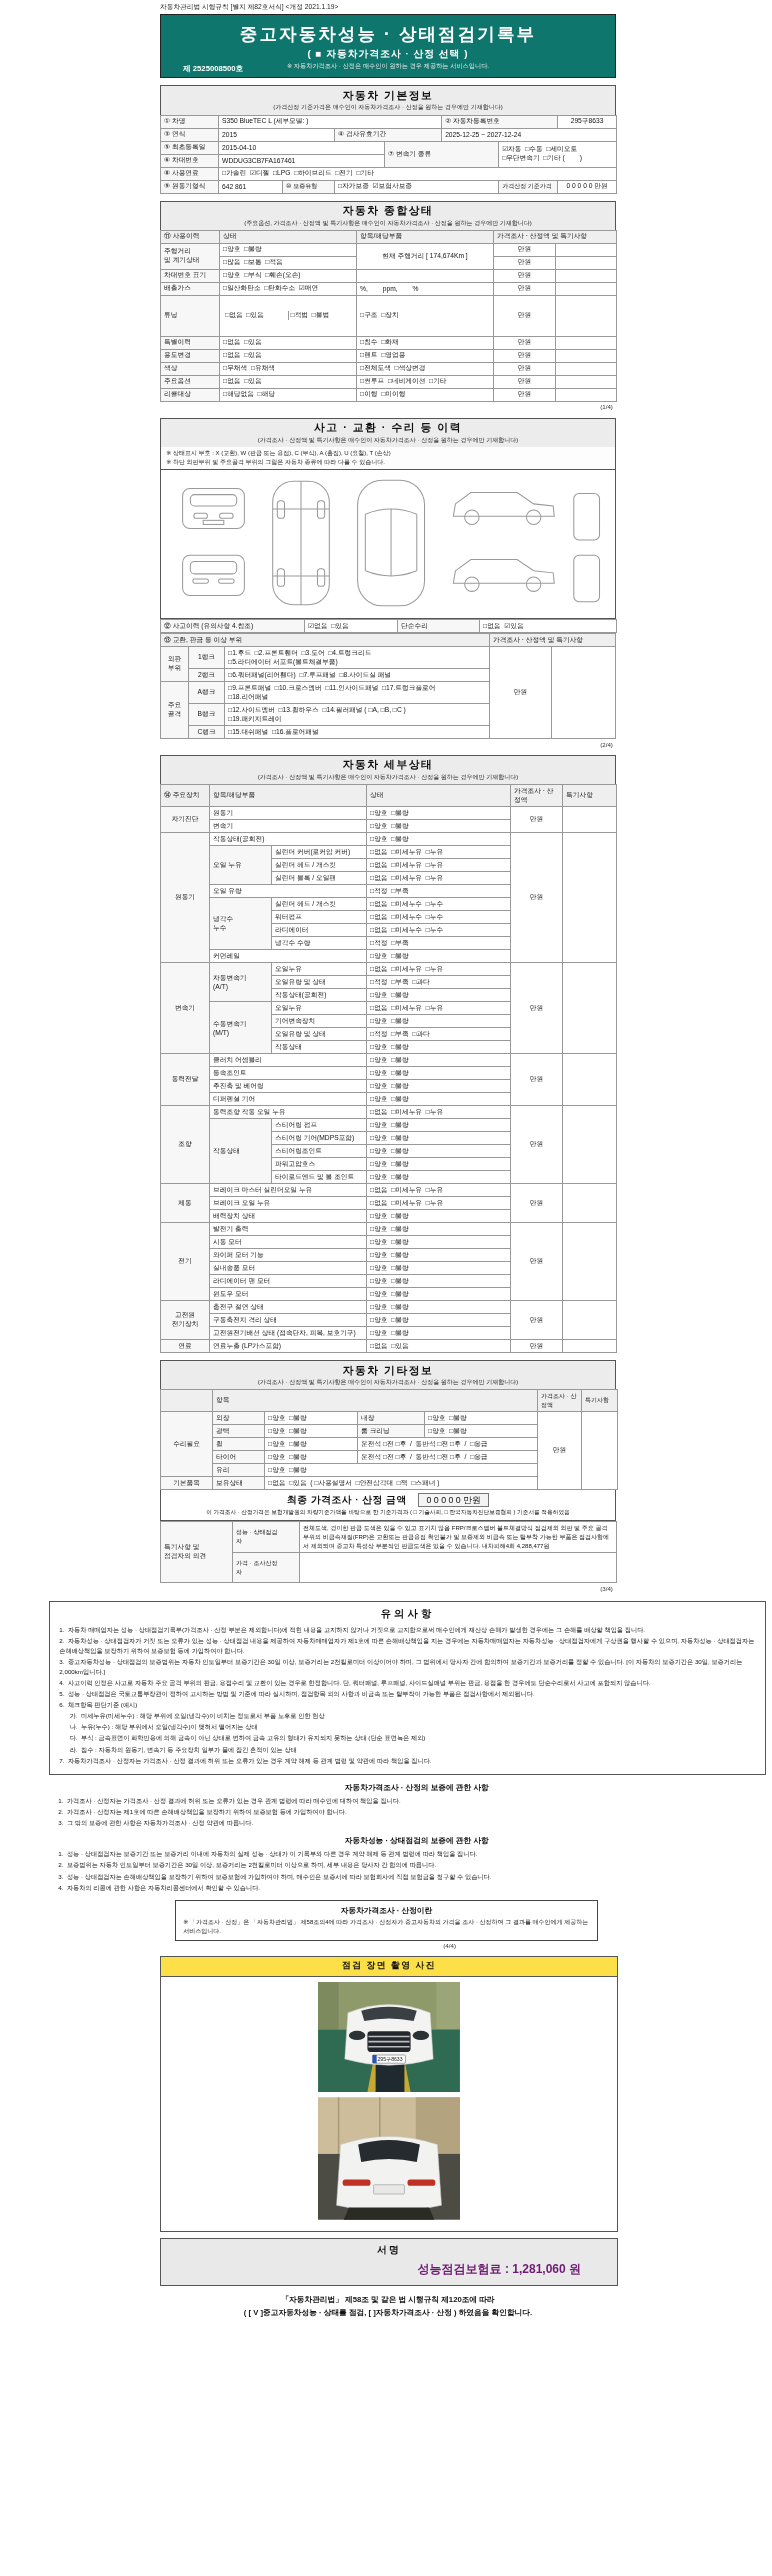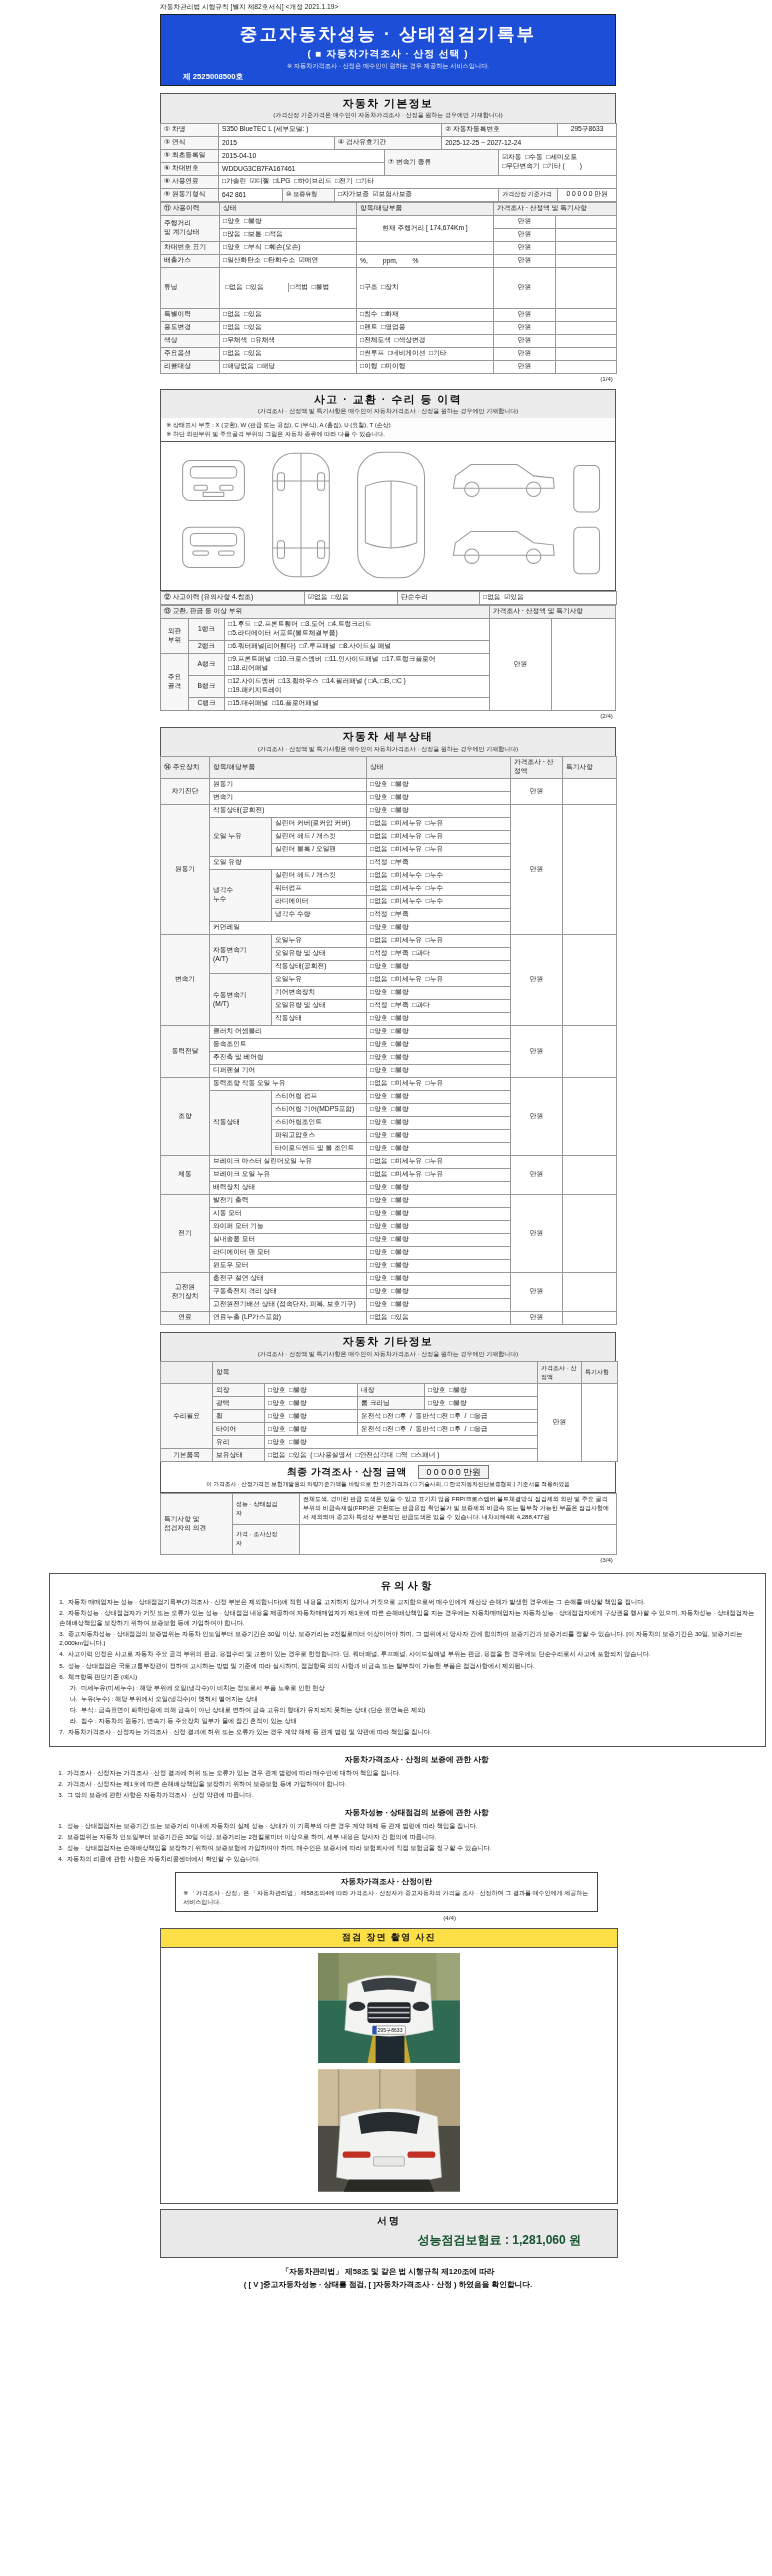--- a/index.html
+++ b/index.html
@@ -2,21 +2,21 @@
 <html style="font-size:8.2px"><head>
 <meta charset="utf-8">
 <style>
   html,body{margin:0;padding:0;background:#fff;}
   body{font-family:"Liberation Sans","DejaVu Sans",sans-serif;color:#111;}
   .page{position:relative;width:773px;height:2576px;background:#fff;overflow:hidden;}
   .col{margin-left:160px;width:456px;}
   .wide{margin-left:49px;width:717px;}
   .top-note{padding-top:3.1px;font-size:6.7px;color:#222;}
   
-  .hdrbox{margin-top:2.1px;background:#1d4ed8;color:#fff;border:0.5px solid #222;padding:7.2px 9.3px 4.1px 9.3px;box-sizing:border-box;height:72px;position:relative;text-align:center;}
+  .hdrbox{margin-top:2.1px;background:#0f766e;color:#fff;border:0.5px solid #222;padding:7.2px 9.3px 4.1px 9.3px;box-sizing:border-box;height:64px;position:relative;text-align:center;}
   .h-title{font-size:17.5px;font-weight:bold;letter-spacing:2.1px;}
   .h-sub{font-size:9.8px;font-weight:bold;margin-top:1.5px;letter-spacing:1px;}
   .h-note{font-size:6.2px;margin-top:1.5px;color:#e8e8e8;}
   .h-no{position:absolute;left:22px;bottom:3.1px;font-size:7.7px;font-weight:bold;text-align:left;}
   
   .sec-h{border:0.5px solid #555;border-bottom:none;background:#ececec;text-align:center;padding:2.6px 0 2.1px;margin-top:7.2px;}
   .sec-h .t{font-size:10.8px;font-weight:bold;letter-spacing:1.5px;}
   .sec-h .s{font-size:6px;color:#222;margin-top:0.5px;}
   table{border-collapse:collapse;width:100%;table-layout:fixed;}
   td,th{border:0.5px solid #999;font-size:6.7px;padding:1.5px 3.1px;overflow:hidden;white-space:pre-wrap;vertical-align:middle;word-break:break-all;}
@@ -118,20 +118,24 @@
         <td class="lab small">⑩ 보증유형</td>
         <td colspan="3">□자가보증  ☑보험사보증</td>
         <td class="lab small">가격산정 기준가격</td>
         <td class="c">0 0 0 0 0 만원</td>
       </tr>
     </tbody>
       </table>
   </div>
 
   <div class="col">
+    <div class="sec-h">
+      <div class="t">자동차 종합상태</div>
+      <div class="s">(주요옵션, 가격조사 · 산정액 및 특기사항은 매수인이 자동차가격조사 · 산정을 원하는 경우에만 기재합니다)</div>
+    </div>
     <table>
       <colgroup>
           <col style="width:59px">
           <col style="width:137px">
           <col style="width:137px">
           <col style="width:62px">
           <col style="width:61px">
         </colgroup>
       <tbody>
           <tr>
@@ -734,21 +738,21 @@
         <rect x="48" y="160" width="54" height="12" rx="5" fill="#c03024"></rect>
         <rect x="174" y="160" width="54" height="12" rx="5" fill="#c03024"></rect>
         <rect x="108" y="170" width="60" height="18" rx="2" fill="#e8e8e6" stroke="#888"></rect>
         <path d="M60 214 L216 214 L226 238 L50 238 Z" fill="#2b2b26"></path>
       </svg>
     </div>
   </div>
 
   <div class="col sign">
     <div class="st">서명</div>
-    <div class="fee" style="color: #14532d;">성능점검보험료 : 1,281,060 원</div>
+    <div class="fee" style="color: #701a75;">성능점검보험료 : 1,281,060 원</div>
   </div>
 
   <div class="col footer">
     <div>「자동차관리법」 제58조 및 같은 법 시행규칙 제120조에 따라</div>
     <div>( [ V ]중고자동차성능 · 상태를 점검,  [   ]자동차가격조사 · 산정 ) 하였음을 확인합니다.</div>
   </div>
 
 </div>
 
 

